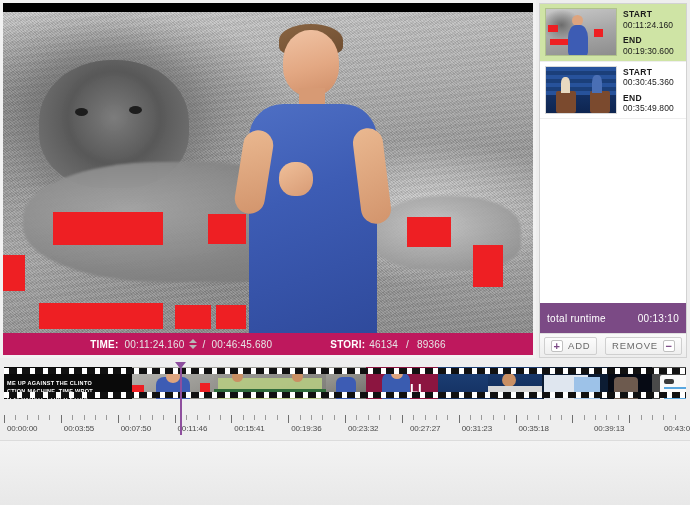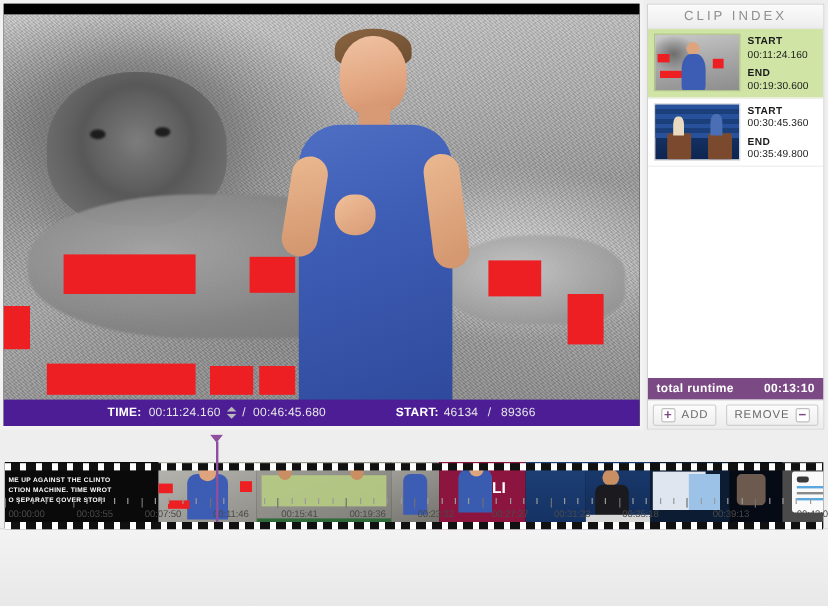--- a/index.html
+++ b/index.html
@@ -89,21 +89,21 @@
     position: absolute; width: 30px; border-radius: 16px;
     background: linear-gradient(160deg, #eab890 0%, #d2946c 100%);
   }
   .p-hand {
     position: absolute; left: 48px; top: 150px; width: 34px; height: 34px;
     border-radius: 46%;
     background: linear-gradient(150deg, #f0c09a 0%, #d79a74 100%);
   }
   #video-infobar {
     position: absolute; left: 0; bottom: 0; width: 530px; height: 22px;
-    background: #4c1d95; color: #e9e9e9;
+    background: #be185d; color: #e9e9e9;
     display: flex; align-items: center; justify-content: center; gap: 0;
     font-size: 10px; letter-spacing: .2px;
   }
   .inf-label { font-weight: bold; color: #fff; }
   .inf-val { color: #e6e6e6; }
   .spin {
     display: inline-flex; flex-direction: column; gap: 2px; margin: 0 5px;
   }
   .spin i {
     width: 0; height: 0; border-left: 4px solid transparent;
@@ -147,23 +147,23 @@
       linear-gradient(180deg, #1b3f7a 0%, #16346a 45%, #0e2550 100%);
   }
   .tb-fig {
     position: absolute; border-radius: 40% 40% 18% 18%;
   }
   .clip-times { font-size: 8.5px; line-height: 1.25; color: #1a1a1a; padding-top: 1px; }
   .clip-times .k { font-weight: bold; letter-spacing: .3px; }
   .clip-times .v { letter-spacing: .1px; }
   .clip-times .gap { height: 5px; }
   #runtime-bar {
-    height: 18px; background: #7b4a85; color: #fff;
+    height: 30px; background: #7b4a85; color: #fff;
     display: flex; align-items: center; justify-content: space-between;
-    padding: 0 7px; font-size: 10px; font-weight: bold; letter-spacing: .3px;
+    padding: 0 7px; font-size: 10px; font-weight: normal; letter-spacing: .3px;
   }
   #clip-actions {
     height: 24px; background: linear-gradient(#fafafa, #ededed);
     border-top: 1px solid #e0e0e0;
     display: flex; align-items: center; justify-content: space-between; padding: 0 4px;
   }
   .cbtn {
     display: flex; align-items: center; gap: 5px;
     font-size: 9.5px; color: #6a6a6a; letter-spacing: .8px;
     background: linear-gradient(#fcfcfc, #efefef);
@@ -173,22 +173,22 @@
     width: 12px; height: 12px; border: 1px solid #c0c0c0; background: #fff;
     color: #7b4a85; font-size: 11px; line-height: 10px; text-align: center;
     font-weight: bold; border-radius: 2px;
   }
 
   
   #timeline {
     position: absolute; left: 0; top: 362px; width: 690px; height: 78px;
   }
   #filmstrip {
-    position: absolute; left: 4px; top: 5px; width: 682px; height: 57px;
-    background: #111; overflow: hidden; display: flex; margin-top: 18px;
+    position: absolute; left: 4px; top: 5px; width: 682px; height: 32px;
+    background: #111; overflow: hidden; display: flex;
   }
   .fcell { flex: 1 1 0; position: relative; height: 100%; overflow: hidden; }
   .sprockets {
     position: absolute; left: 0; width: 100%; height: 6px;
     background-image: repeating-linear-gradient(to right,
       #fff 0 5px, #111 5px 13px);
     z-index: 3;
   }
   .sp-top { top: 1px; }
   .sp-bot { bottom: 1px; }
@@ -260,30 +260,29 @@
 
       <div id="video-infobar">
         <span class="inf-label">TIME:</span>
         <span class="inf-val" style="margin-left:6px;">00:11:24.160</span>
         <span class="spin">
             <i class="up"></i>
             <i class="dn"></i>
           </span>
         <span class="inf-val">/</span>
         <span class="inf-val" style="margin-left:6px;">00:46:45.680</span>
-        <span class="inf-label" style="margin-left:58px;">START:</span>
+        <span class="inf-label" style="margin-left:58px;">STORI:</span>
         <span class="inf-val" style="margin-left:4px;text-align:center;">46134</span>
         <span class="inf-val" style="margin-left:8px;">/</span>
         <span class="inf-val" style="margin-left:8px;">89366</span>
       </div>
     </div>
   </div>
 
   <div id="clip-panel">
-    <div id="clip-header">CLIP INDEX</div>
 
     <div id="clip-list">
 
       <div class="clip-row sel">
         <div class="clip-thumb">
           <div class="thumb-a"></div>
           <div style="position:absolute;left:2px;top:16px;width:10px;height:7px;background:#ee1f23;"></div>
           <div style="position:absolute;left:4px;top:30px;width:22px;height:6px;background:#ee1f23;"></div>
           <div style="position:absolute;left:48px;top:20px;width:9px;height:8px;background:#ee1f23;"></div>
           <div class="tb-fig" style="left:26px;top:6px;width:11px;height:11px;border-radius:50%;background:#dda47e;"></div>

